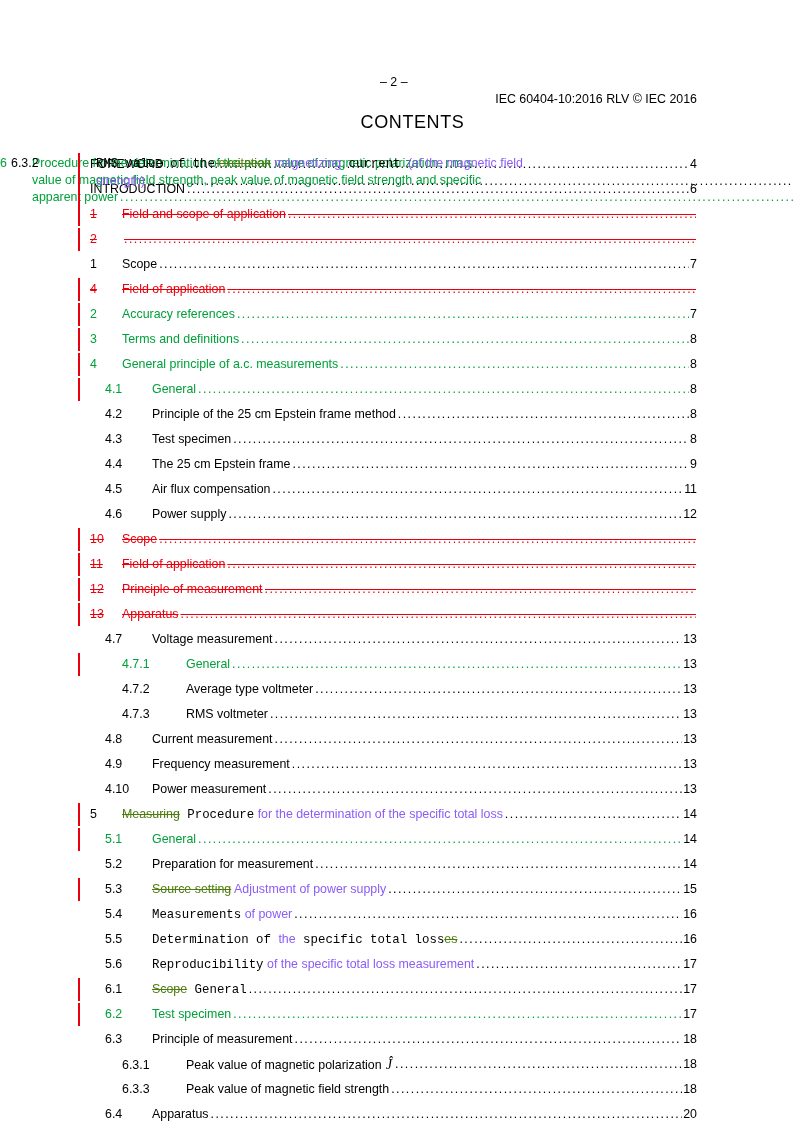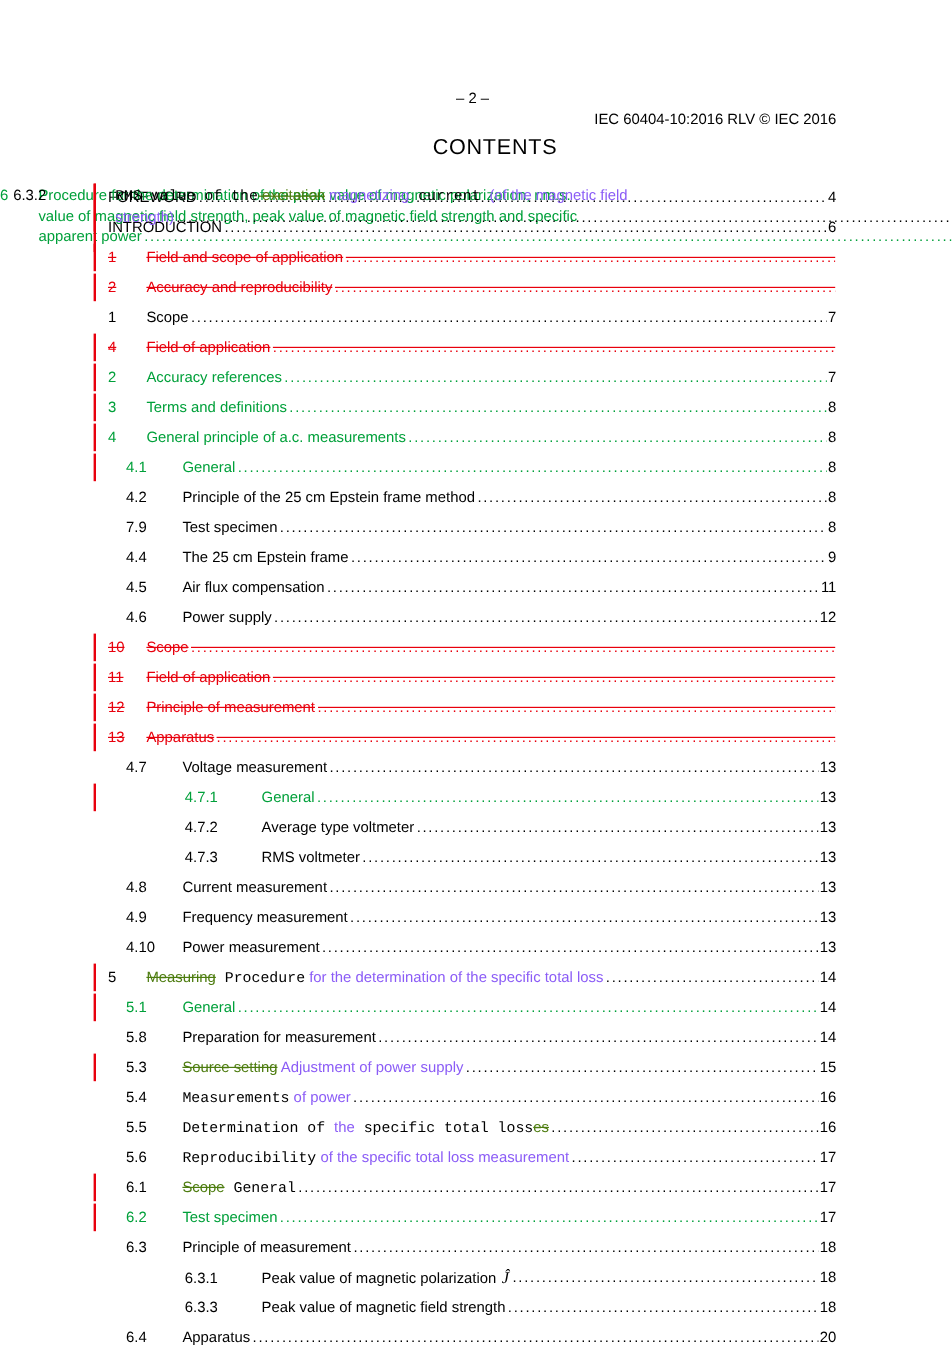--- a/index.html
+++ b/index.html
@@ -102,21 +102,21 @@
     white-space: nowrap;
   }
   
   .lvl0 .num { width: 0px; }
   .lvl1 .num { width: 32px; }
   .lvl2 .num { width: 47px; }
   .lvl3 .num { width: 64px; }
 
   .lvl1 .entry { left: 90px; }
   .lvl2 .entry { left: 105px; }
-  .lvl3 .entry { left: 122px; margin-left: 32px; }
+  .lvl3 .entry { left: 122px; }
 
   .title-wrap {
     flex: 1 1 auto;
     display: flex;
     align-items: flex-start;
     min-width: 0;
   }
   .title {
     flex: 0 0 auto;
     white-space: nowrap;
@@ -229,21 +229,20 @@
             <span class="title">Field and scope of application</span>
             <span class="leader"></span>
           </span>
         </div>
       </div>
       <div class="toc-row lvl1 del" id="row-d-2">
         <div class="change-bar"></div>
         <div class="entry">
           <span class="num">2</span>
           <span class="title-wrap">
-            <span class="title">Accuracy and reproducibility</span>
             <span class="leader"></span>
           </span>
         </div>
       </div>
       <div class="toc-row lvl1 no-bar" id="row-c-1">
         <div class="entry">
           <span class="num">1</span>
           <span class="title-wrap">
             <span class="title">Scope</span>
             <span class="leader"></span>
@@ -310,21 +309,21 @@
           <span class="num">4.2</span>
           <span class="title-wrap">
             <span class="title">Principle of the 25 cm Epstein frame method</span>
             <span class="leader"></span>
             <span class="pageno">8</span>
           </span>
         </div>
       </div>
       <div class="toc-row lvl2 no-bar" id="row-c-4-3">
         <div class="entry">
-          <span class="num">7.9</span>
+          <span class="num">4.3</span>
           <span class="title-wrap">
             <span class="title">Test specimen</span>
             <span class="leader"></span>
             <span class="pageno">8</span>
           </span>
         </div>
       </div>
       <div class="toc-row lvl2 no-bar" id="row-c-4-4">
         <div class="entry">
           <span class="num">4.4</span>
@@ -483,21 +482,21 @@
           <span class="num">5.1</span>
           <span class="title-wrap">
             <span class="title">General</span>
             <span class="leader"></span>
             <span class="pageno">14</span>
           </span>
         </div>
       </div>
       <div class="toc-row lvl2 no-bar" id="row-c-5-2">
         <div class="entry">
-          <span class="num">5.8</span>
+          <span class="num">5.2</span>
           <span class="title-wrap">
             <span class="title">Preparation for measurement</span>
             <span class="leader"></span>
             <span class="pageno">14</span>
           </span>
         </div>
       </div>
       <div class="toc-row lvl2" id="row-c-5-3">
         <div class="change-bar"></div>
         <div class="entry">

